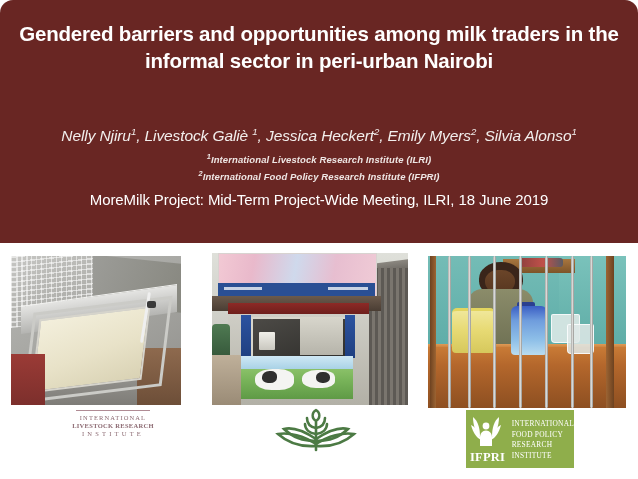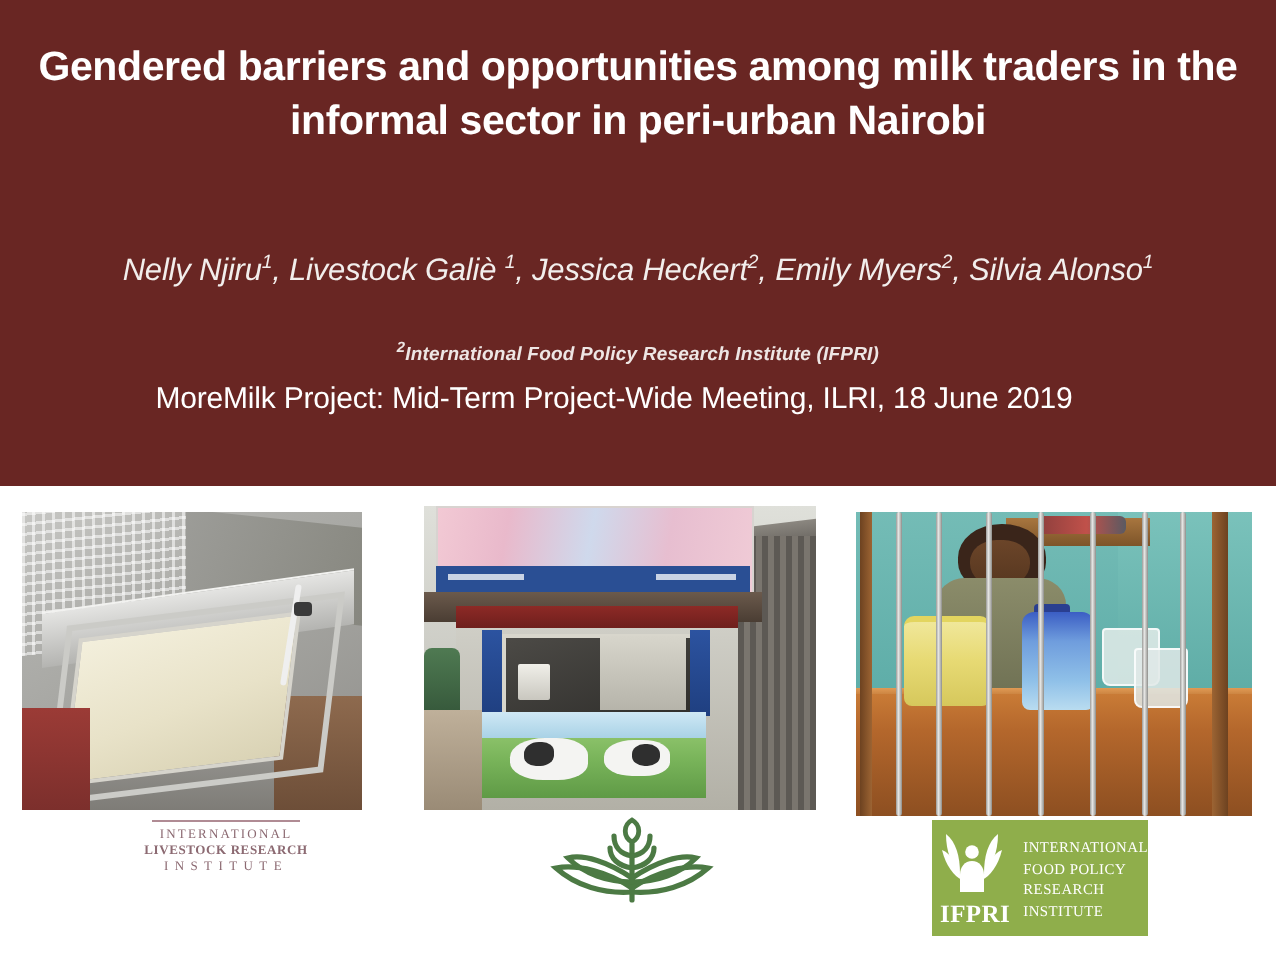--- a/index.html
+++ b/index.html
@@ -9,20 +9,21 @@
   }
   body {
     font-family: "Liberation Sans", sans-serif;
   }
   #slide {
     position: relative;
     width: 638px;
     height: 479px;
     overflow: hidden;
     background: #ffffff;
+    border-radius: 13px;
   }
 
   
   #header-band {
     position: absolute;
     left: 0; top: 0;
     width: 638px;
     height: 243px;
     background: #692623;
   }
@@ -62,21 +63,21 @@
     font-style: italic;
     font-weight: bold;
     letter-spacing: 0.1px;
   }
   .affil sup { font-size: 0.78em; }
   #affil-1 { top: 152px; }
   #affil-2 { top: 169px; }
 
   #event-line {
     position: absolute;
-    left: 2px; top: 191px;
+    left: 14px; top: 191px;
     width: 610px;
     text-align: center;
     color: #ffffff;
     font-size: 15px;
     letter-spacing: -0.1px;
   }
 
   
   .photo {
     position: absolute;
@@ -414,20 +415,23 @@
 <body>
 
 <div id="slide">
 
   <div id="header-band">
 
     <div id="slide-title">Gendered barriers and opportunities among milk traders in the informal sector in peri-urban Nairobi</div>
 
     <div id="author-line"><span>Nelly Njiru</span><sup>1</sup><span>, Livestock Galiè </span><sup>1</sup><span>, Jessica Heckert</span><sup>2</sup><span>, Emily Myers</span><sup>2</sup><span>, Silvia Alonso</span><sup>1</sup></div>
 
+    <div class="affil" id="affil-1">
+      <sup>1</sup><span>International Livestock Research Institute (ILRI)</span>
+    </div>
 
     <div class="affil" id="affil-2">
       <sup>2</sup><span>International Food Policy Research Institute (IFPRI)</span>
     </div>
 
     <div id="event-line">MoreMilk Project: Mid-Term Project-Wide Meeting, ILRI, 18 June 2019</div>
   </div>
 
   <div class="photo" id="photo-1">
     <div class="ph-layer" id="p1-bg"></div>

